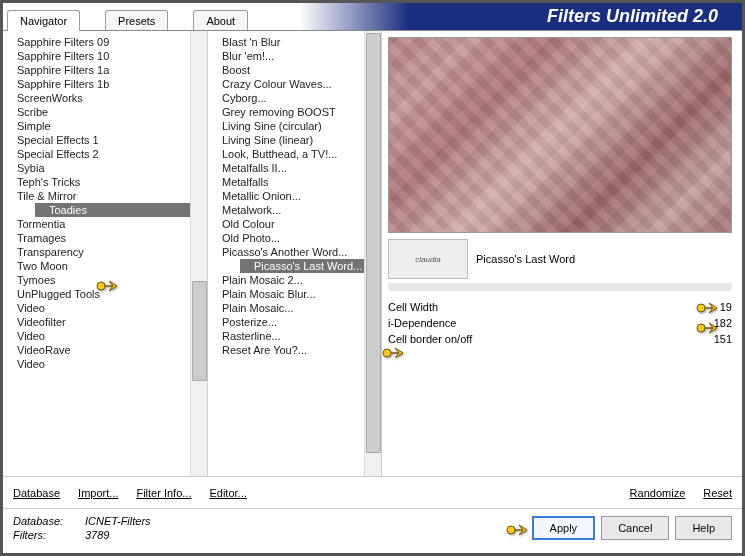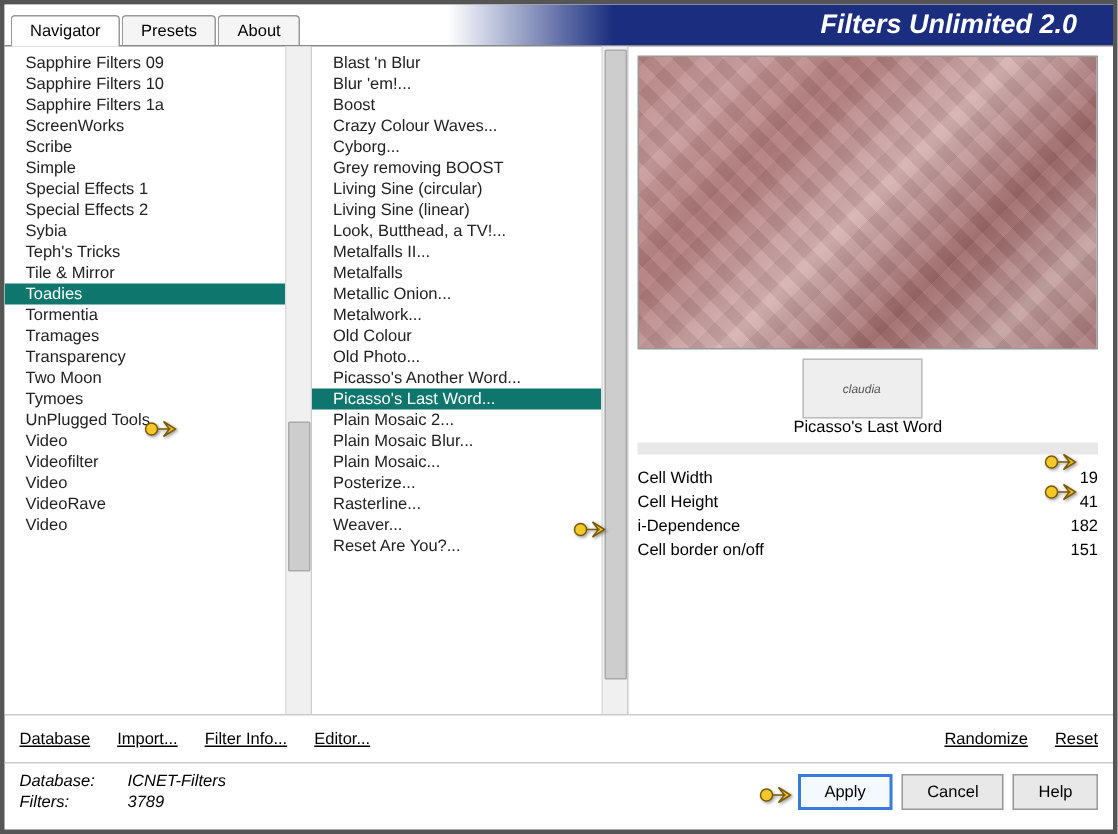--- a/index.html
+++ b/index.html
@@ -1,33 +1,33 @@
 <!DOCTYPE html>
 <html><head>
 <meta charset="utf-8">
 <style>
 * { margin: 0; padding: 0; box-sizing: border-box; font-family: "Segoe UI", Tahoma, Arial, sans-serif; }
 body { background: #fff; width: 745px; height: 556px; overflow: hidden; border: 3px solid #555; position: relative; }
 .header { height: 28px; background: linear-gradient(to right, #fff 0%, #fff 40%, #1a2d7e 55%, #1a2d7e 100%); display: flex; align-items: center; position: relative; border-bottom: 1px solid #888; }
-.tabs { display: flex; height: 100%; align-items: flex-end; margin-left: 4px; }
+.tabs { display: flex; height: 100%; align-items: flex-end; margin-left: 4px; gap: 24px; }
 .tab { padding: 4px 12px 3px; font-size: 11px; border: 1px solid #999; border-bottom: none; background: #f5f5f5; margin-right: 1px; cursor: pointer; border-radius: 3px 3px 0 0; }
 .tab.active { background: #fff; position: relative; top: 1px; padding-bottom: 4px; }
 .title { position: absolute; right: 24px; color: #fff; font-weight: bold; font-style: italic; font-size: 18px; }
 .content { display: flex; height: 445px; background: #fff; }
 .list-panel { width: 205px; border-right: 1px solid #ccc; position: relative; display: flex; }
-.list-panel.second { width: 211px; }
+.list-panel.second { width: 174px; }
 .list { flex: 1; overflow-y: hidden; padding: 4px 0; }
 .list-item { font-size: 11px; padding: 1px 6px 1px 14px; color: #222; cursor: pointer; white-space: nowrap; position: relative; }
-.list-item.selected { background: #0f766e; color: #fff; }
+.list-item.selected { background: #737373; color: #fff; margin-left: 32px; }
 .scrollbar { width: 17px; background: #f0f0f0; border-left: 1px solid #ddd; position: relative; }
 .scrollbar .thumb { position: absolute; width: 15px; left: 1px; background: #cdcdcd; border: 1px solid #aaa; border-radius: 1px; }
 .right-panel { flex: 1; padding: 6px 10px 6px 6px; display: flex; flex-direction: column; }
 .preview { height: 196px; background: linear-gradient(135deg, #b88484 0%, #c99a9a 15%, #b07878 30%, #d4b0b0 50%, #9e6868 70%, #c4a0a0 85%, #a87676 100%); border: 1px solid #999; margin-bottom: 6px; position: relative; overflow: hidden; }
 .preview::before { content: ""; position: absolute; inset: 0; background: repeating-linear-gradient(45deg, rgba(255,255,255,0.06) 0 8px, rgba(0,0,0,0.06) 8px 16px), repeating-linear-gradient(-45deg, rgba(255,255,255,0.04) 0 12px, rgba(0,0,0,0.04) 12px 24px); }
-.filter-name-row { display: flex; align-items: center; margin-bottom: 4px; flex-direction: column; }
+.filter-name-row { display: flex; align-items: center; margin-bottom: 4px; }
 .watermark { width: 80px; height: 40px; background: #eee; border: 1px solid #bbb; font-size: 8px; display: flex; align-items: center; justify-content: center; color: #555; margin-right: 8px; position: relative; font-style: italic; }
 .filter-name { font-size: 11px; flex: 1; }
 .filter-name-hr { height: 8px; background: #e8e8e8; margin-bottom: 8px; }
 .param-row { display: flex; align-items: flex-start; font-size: 11px; padding: 2px 0; position: relative; }
 .param-label { flex: 1; }
 .param-value { width: 40px; text-align: right; }
 .toolbar { height: 32px; border-top: 1px solid #ccc; display: flex; align-items: center; padding: 0 10px; gap: 18px; font-size: 11px; }
 .toolbar .btn-text { text-decoration: underline; cursor: pointer; }
 .toolbar .spacer { flex: 1; }
 .footer { border-top: 1px solid #ccc; padding: 6px 10px; display: flex; align-items: center; font-size: 11px; }
@@ -51,20 +51,21 @@
     </div>
   <div class="title">Filters Unlimited 2.0</div>
 </div>
 
 <div class="content">
   <div class="list-panel">
     <div class="list" id="categories">
         <div class="list-item">Sapphire Filters 09</div>
         <div class="list-item">Sapphire Filters 10</div>
         <div class="list-item">Sapphire Filters 1a</div>
+        <div class="list-item">Sapphire Filters 1b</div>
         <div class="list-item">ScreenWorks</div>
         <div class="list-item">Scribe</div>
         <div class="list-item">Simple</div>
         <div class="list-item">Special Effects 1</div>
         <div class="list-item">Special Effects 2</div>
         <div class="list-item">Sybia</div>
         <div class="list-item">Teph's Tricks</div>
         <div class="list-item">Tile &amp; Mirror</div>
         <div class="list-item selected">Toadies</div>
         <div class="list-item">Tormentia</div>
@@ -100,44 +101,39 @@
         <div class="list-item">Metalwork...</div>
         <div class="list-item">Old Colour</div>
         <div class="list-item">Old Photo...</div>
         <div class="list-item">Picasso's Another Word...</div>
         <div class="list-item selected">Picasso's Last Word...</div>
         <div class="list-item">Plain Mosaic 2...</div>
         <div class="list-item">Plain Mosaic Blur...</div>
         <div class="list-item">Plain Mosaic...</div>
         <div class="list-item">Posterize...</div>
         <div class="list-item">Rasterline...</div>
-        <div class="list-item">Weaver...</div>
         <div class="list-item">Reset Are You?...</div>
       </div>
     <div class="scrollbar">
         <div class="thumb" style="top:2px;height:420px;"></div>
       </div>
   </div>
   <div class="right-panel">
     <div class="preview"></div>
     <div class="filter-name-row">
       <div class="watermark">claudia</div>
       <div class="filter-name">Picasso's Last Word</div>
     </div>
     <div class="filter-name-hr"></div>
     <div id="params">
         <div class="param-row">
           <span class="param-label">Cell Width</span>
           <span class="param-value">19</span>
         </div>
         <div class="param-row">
-          <span class="param-label">Cell Height</span>
-          <span class="param-value">41</span>
-        </div>
-        <div class="param-row">
           <span class="param-label">i-Dependence</span>
           <span class="param-value">182</span>
         </div>
         <div class="param-row">
           <span class="param-label">Cell border on/off</span>
           <span class="param-value">151</span>
         </div>
       </div>
   </div>
 </div>

